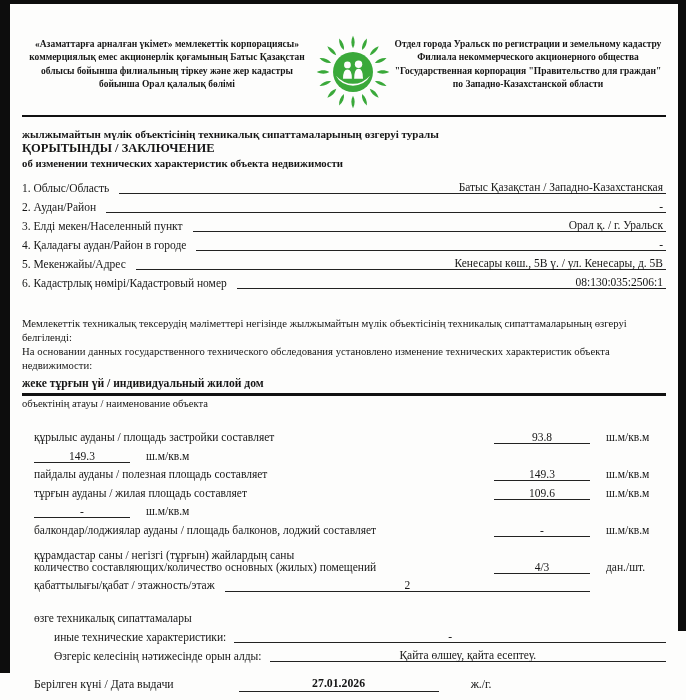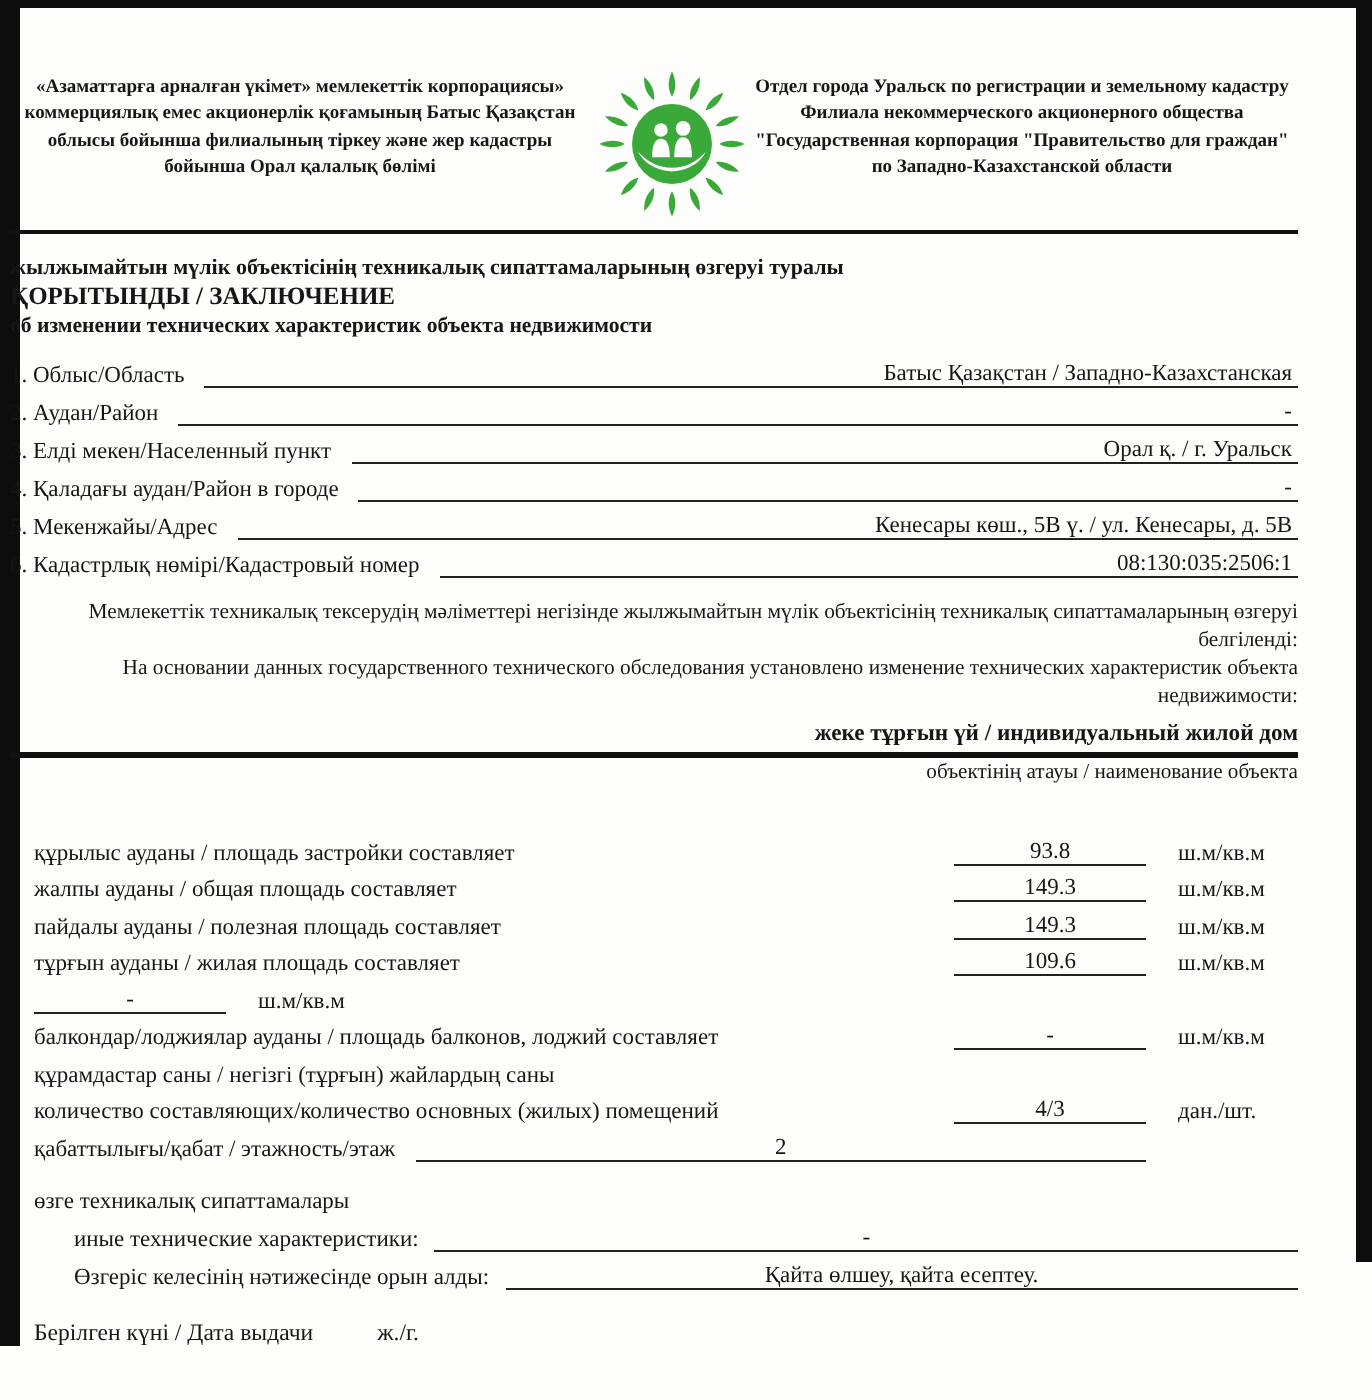--- a/index.html
+++ b/index.html
@@ -5,21 +5,21 @@
   * { margin:0; padding:0; box-sizing:border-box; }
   html,body { width:686px; height:700px; background:#fff; }
   body { font-family:"Liberation Serif","DejaVu Serif",serif; color:#161616; }
   .page { position:relative; width:686px; height:700px; background:#fdfdfc; overflow:hidden; }
 
   
   .edge-top    { position:absolute; left:0; top:0; width:686px; height:4px;  background:#0d0d0d; }
   .edge-left   { position:absolute; left:0; top:0; width:10px;  height:673px; background:#0d0d0d; }
   .edge-right  { position:absolute; right:0; top:0; width:8px;  height:631px; background:#0d0d0d; }
 
-  .doc { position:absolute; left:5px; top:34px; width:644px;font-family:Liberation Serif, serif; }
+  .doc { position:absolute; left:22px; top:34px; width:644px;font-family:Liberation Serif, serif; }
 
   
   .hdr { display:flex; align-items:flex-start; justify-content:space-between; }
   .org { font-weight:bold; text-align:center; font-size:9.5px; line-height:1.42; }
   .org.left  { width:292px; padding-top:4px; }
   .org.right { width:278px; padding-top:4px; }
   .logo-wrap { width:74px; height:76px; flex:0 0 auto; margin:0 0 0 4px; }
   .hdr-rule { border-bottom:2.5px solid #111; margin-top:5px; }
 
   
@@ -29,28 +29,28 @@
   .title .t3 { font-size:10.8px; font-weight:bold; margin-top:1px; }
 
   
   .fields { margin-top:9px; }
   .frow { display:flex; align-items:center; height:19px; font-size:11.5px; }
   .frow .flabel { white-space:nowrap; }
   .frow .fline  { flex:1; margin-left:10px; border-bottom:1px solid #222;
                   text-align:right; padding-right:3px; white-space:nowrap; }
 
   
-  .basis { margin-top:8px; text-align:right; font-size:10.7px; line-height:1.3; }
+  .basis { margin-top:25px; text-align:left; font-size:10.7px; line-height:1.3; }
   .objname { font-weight:bold; font-size:11.6px; margin-top:3px; }
   .dbl { margin-top:2px; border-top:2px solid #111; border-bottom:1px solid #111; height:3px; }
   .objcap { font-size:10.6px; margin-top:1px; }
 
   
   .meas { margin-top:21px; padding-left:12px; }
-  .mrow { display:flex; align-items:flex-end; height:18.5px; font-size:11.5px; }
+  .mrow { display:flex; align-items:flex-start; height:18.5px; font-size:11.5px; }
   .mrow .mlabel { flex:1; white-space:nowrap; }
   .mrow .mval   { width:96px; border-bottom:1px solid #222; text-align:center; }
   .mrow .munit  { width:76px; padding-left:16px; }
   .plain { height:18.5px; font-size:11.5px; display:flex; align-items:flex-end; }
   .wide .mval { flex:1; width:auto; margin-left:10px; }
   .wide .sp   { width:76px; }
 
   
   .chg { margin-top:8px; padding-left:12px; }
   .crow { display:flex; align-items:flex-end; height:19px; font-size:11.5px; }
@@ -150,21 +150,20 @@
       <div class="objcap">объектінің атауы / наименование объекта</div>
     </div>
 
     <div class="meas">
       <div class="mrow">
         <span class="mlabel">құрылыс ауданы / площадь застройки составляет</span>
         <span class="mval">93.8</span>
         <span class="munit">ш.м/кв.м</span>
       </div>
       <div class="mrow">
-        <span class="mlabel">жалпы ауданы / общая площадь составляет</span>
         <span class="mval">149.3</span>
         <span class="munit">ш.м/кв.м</span>
       </div>
       <div class="mrow">
         <span class="mlabel">пайдалы ауданы / полезная площадь составляет</span>
         <span class="mval">149.3</span>
         <span class="munit">ш.м/кв.м</span>
       </div>
       <div class="mrow">
         <span class="mlabel">тұрғын ауданы / жилая площадь составляет</span>
@@ -201,17 +200,18 @@
         <span class="cline">-</span>
       </div>
       <div class="crow">
         <span class="clabel">Өзгеріс келесінің нәтижесінде орын алды:</span>
         <span class="cline">Қайта өлшеу, қайта есептеу.</span>
       </div>
     </div>
 
     <div class="daterow">
       <span>Берілген күні / Дата выдачи</span>
+      <span class="dline">27.01.2026</span>
       <span class="dsuffix">ж./г.</span>
     </div>
 
   </div>
 </div>
 
 </body></html>

